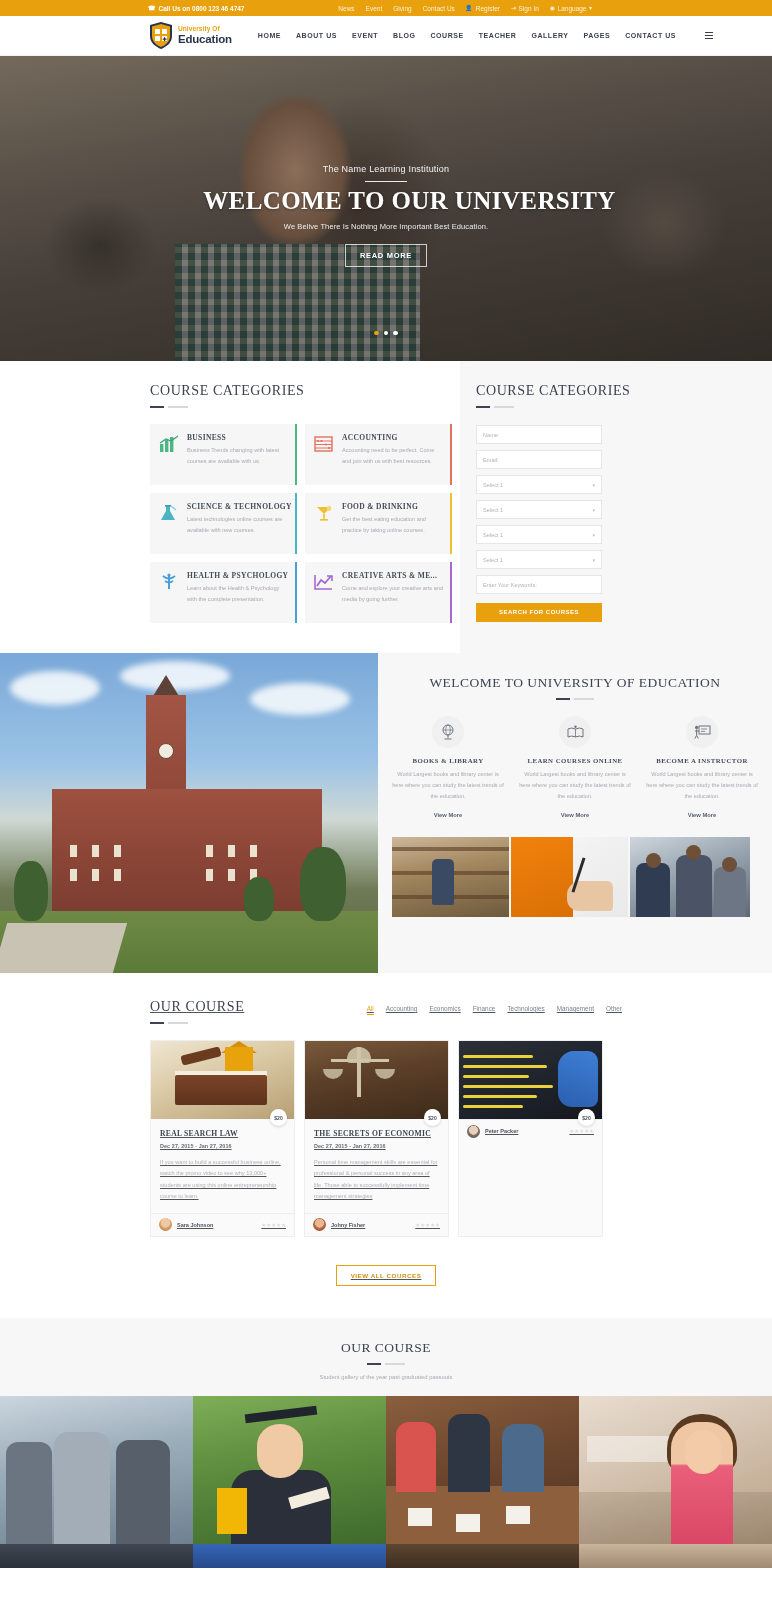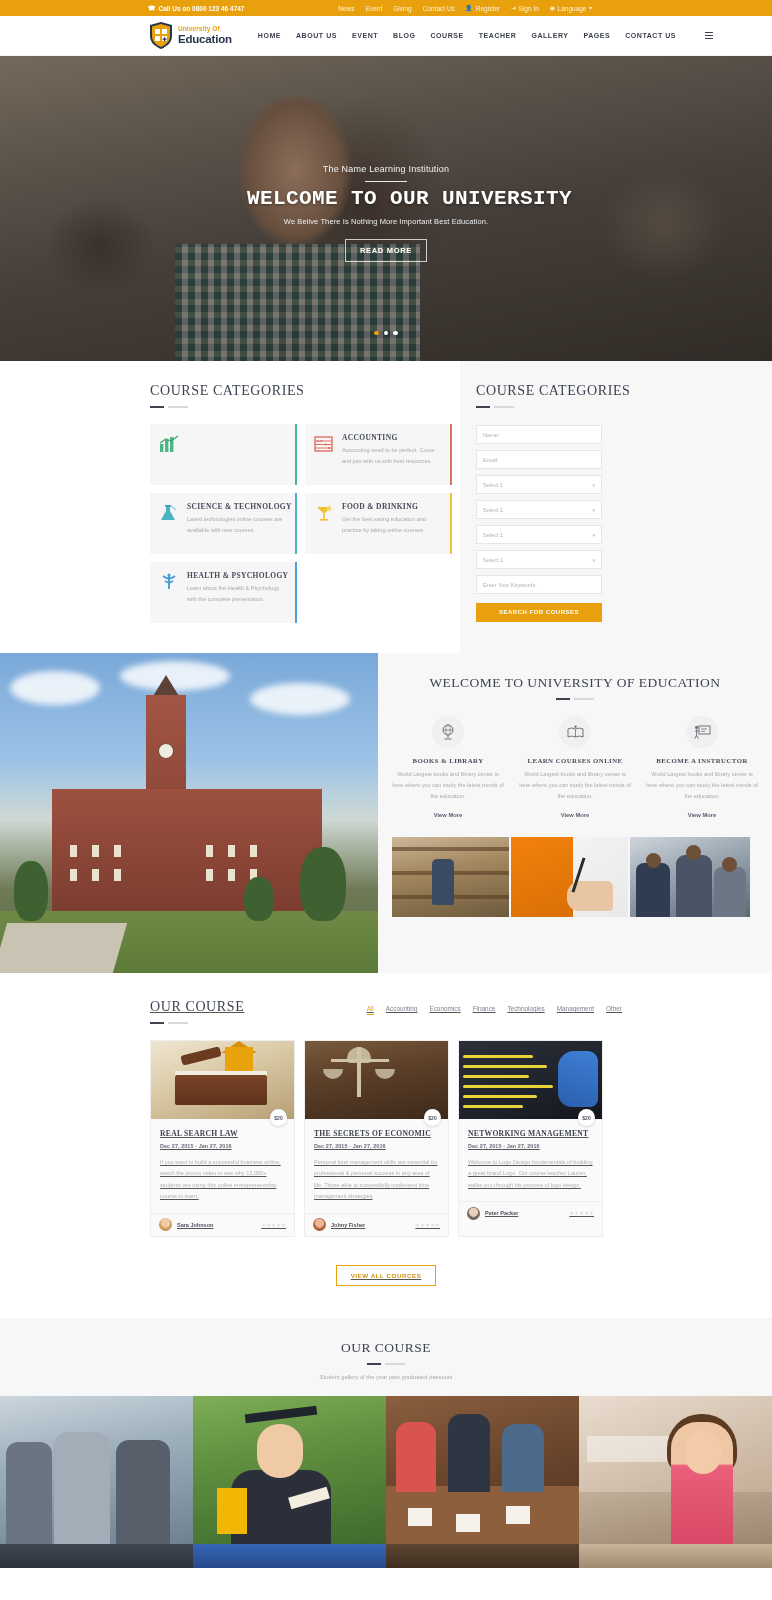--- a/index.html
+++ b/index.html
@@ -80,22 +80,22 @@
     opacity:.85;
   }
   .hero .dim { position:absolute; inset:0; background: rgba(30,26,22,.34); }
   .hero-inner {
     position:absolute; inset:0; display:flex; flex-direction:column;
     align-items:center; justify-content:flex-start; padding-top:108px; text-align:center;
   }
   .hero .subt { font-size: 9px; color:#f2f2f2; letter-spacing:.2px; }
   .hero .rule { width:42px; height:1px; background:#e9e9e9; margin:7px 0 5px; }
   .hero h1 {
-    font-family: Liberation Mono, monospace;
-    font-size: 21px; color:#fff; letter-spacing:.4px; font-weight:bold;
+    font-family: Liberation Serif, serif;
+    font-size: 25px; color:#fff; letter-spacing:.4px; font-weight:bold;
     text-shadow: 0 1px 3px rgba(0,0,0,.4);
     margin-left: 47px;
   }
   .hero .tag { font-size: 7.5px; color:#ededed; margin-top:7px; letter-spacing:.1px; }
   .hero .readmore {
     margin-top:13px; border:1px solid rgba(255,255,255,.75); color:#fff;
     font-size:7.5px; font-weight:bold; letter-spacing:.7px;
     padding:6px 14px; background:transparent; cursor:pointer;
   }
   .dots { position:absolute; bottom:26px; left:0; right:0; display:flex; justify-content:center; gap:5px; }
@@ -382,20 +382,24 @@
         <div class="cat">
           <div class="bar" style="background:#4bb783"></div>
           <div class="cicon">
             <svg width="20" height="18" viewBox="0 0 20 18">
                 <rect x="1" y="9" width="3.4" height="8" fill="#4bb783"></rect>
                 <rect x="6" y="5" width="3.4" height="12" fill="#4bb783"></rect>
                 <rect x="11" y="2" width="3.4" height="15" fill="#4bb783"></rect>
                 <path d="M1 8 L7 4 L12 6 L19 1" stroke="#3aa371" stroke-width="1.2" fill="none"></path>
               </svg>
           </div>
+          <div>
+            <h4>BUSINESS</h4>
+            <p>Business Trends changing with latest courses are available with us.</p>
+          </div>
         </div>
 
         <div class="cat">
           <div class="bar" style="background:#e2705f"></div>
           <div class="cicon">
             <svg width="20" height="18" viewBox="0 0 20 18">
                 <rect x="1" y="2" width="17" height="14" fill="none" stroke="#e2705f" stroke-width="1.4"></rect>
                 <line x1="1" y1="6" x2="18" y2="6" stroke="#e2705f" stroke-width="1"></line>
                 <line x1="1" y1="9.5" x2="18" y2="9.5" stroke="#e2705f" stroke-width="1"></line>
                 <line x1="1" y1="13" x2="18" y2="13" stroke="#e2705f" stroke-width="1"></line>
@@ -451,20 +455,34 @@
                 <circle cx="10" cy="2" r="1.6" fill="#4a9fd8"></circle>
                 <path d="M6 8 Q10 11 14 8" stroke="#4a9fd8" stroke-width="1.6" fill="none"></path>
               </svg>
           </div>
           <div>
             <h4>HEALTH &amp; PSYCHOLOGY</h4>
             <p>Learn about the Health &amp; Psychology with the complete presentation.</p>
           </div>
         </div>
 
+        <div class="cat">
+          <div class="bar" style="background:#a46ad1"></div>
+          <div class="cicon">
+            <svg width="20" height="18" viewBox="0 0 20 18">
+                <path d="M1 2 v14 h17" stroke="#a46ad1" stroke-width="1.6" fill="none"></path>
+                <path d="M3 13 L7 7 L11 10 L17 3" stroke="#a46ad1" stroke-width="1.8" fill="none"></path>
+                <path d="M13 3 h5 v5" stroke="#a46ad1" stroke-width="1.6" fill="none"></path>
+              </svg>
+          </div>
+          <div>
+            <h4>CREATIVE ARTS &amp; ME...</h4>
+            <p>Come and explore your creative arts and media by going further.</p>
+          </div>
+        </div>
 
       </div>
     </div>
 
     <div class="cats-side">
       <div class="sec-title">COURSE CATEGORIES</div>
       <div class="title-rule">
           <i></i>
           <i class="light"></i>
         </div>
@@ -669,25 +687,20 @@
         <div class="cimg cimg-net">
           <div class="cab" style="left:4px;top:14px;width:70px"></div>
           <div class="cab" style="left:4px;top:24px;width:84px"></div>
           <div class="cab" style="left:4px;top:34px;width:66px"></div>
           <div class="cab" style="left:4px;top:44px;width:90px"></div>
           <div class="cab" style="left:4px;top:54px;width:74px"></div>
           <div class="cab" style="left:4px;top:64px;width:60px"></div>
           <div class="glove"></div>
         </div>
         <div class="price">$20</div>
-        <div class="cbody">
-          <h4>NETWORKING MANAGEMENT</h4>
-          <div class="cdate">Dec 27, 2015  -  Jan 27, 2016</div>
-          <div class="cdesc">Welcome to Logo Design fundamentals of building a great brand Logo. Our course teacher Lauren, walks you through his process of logo design.</div>
-        </div>
         <div class="cfoot">
           <div class="avatar av3"></div>
           <span class="aname">Peter Packer</span>
           <span class="stars">★★★★★</span>
         </div>
       </div>
 
     </div>
 
     <div class="viewall-wrap">

